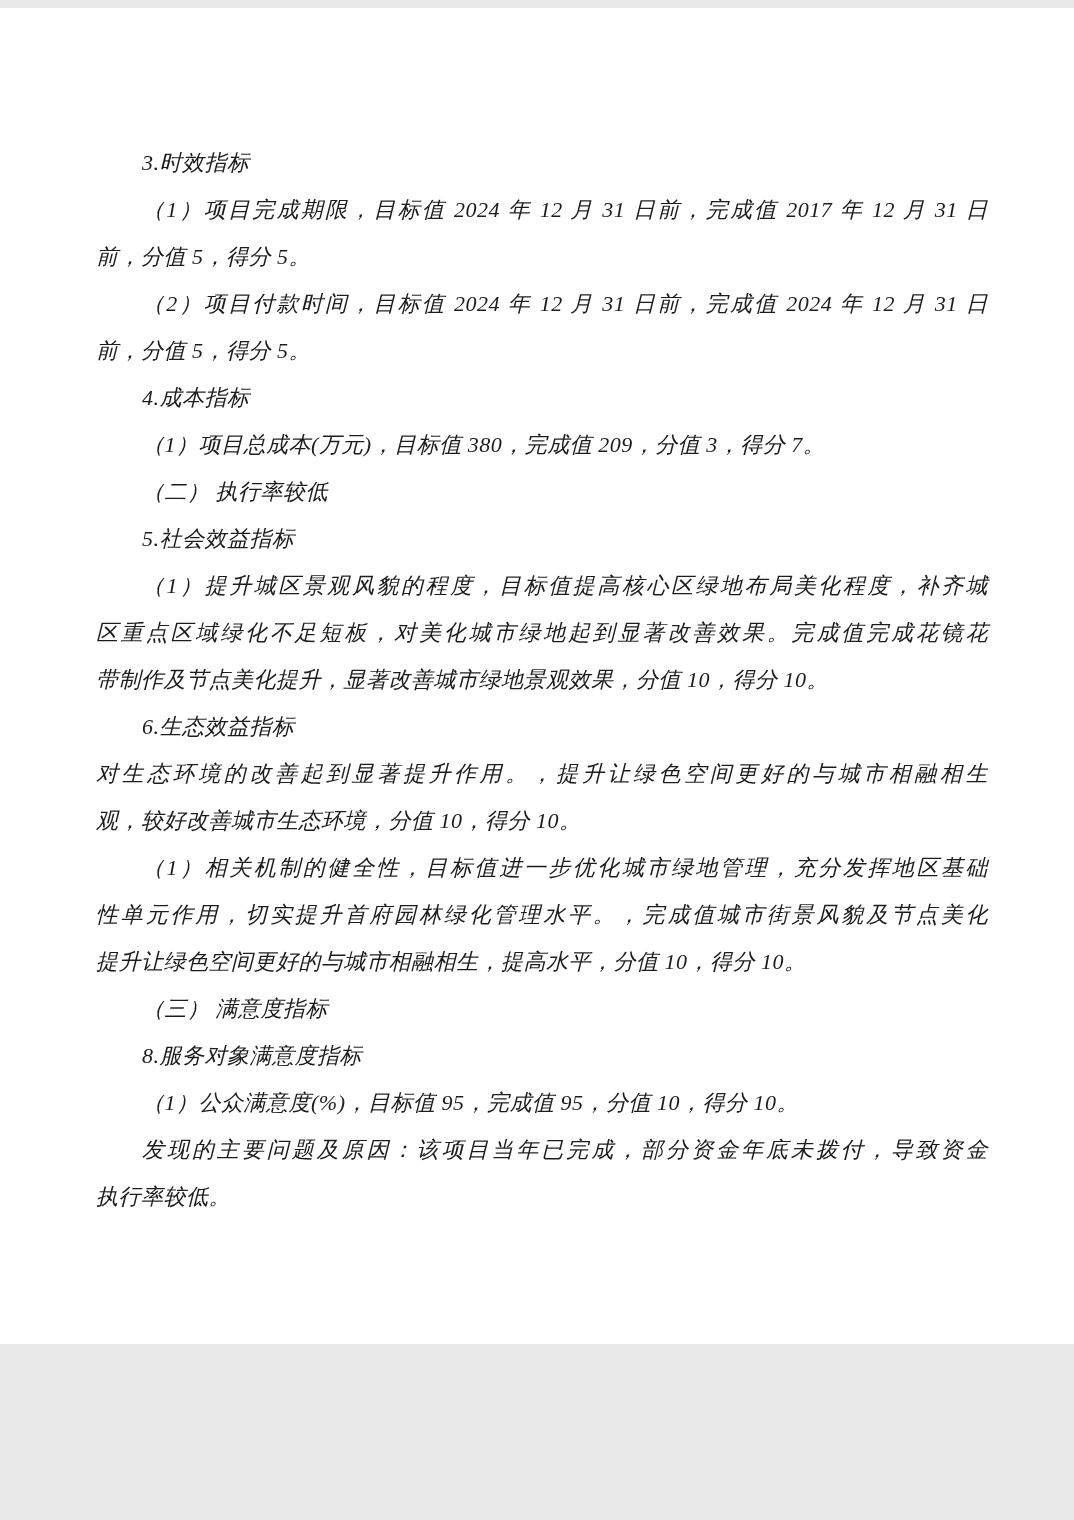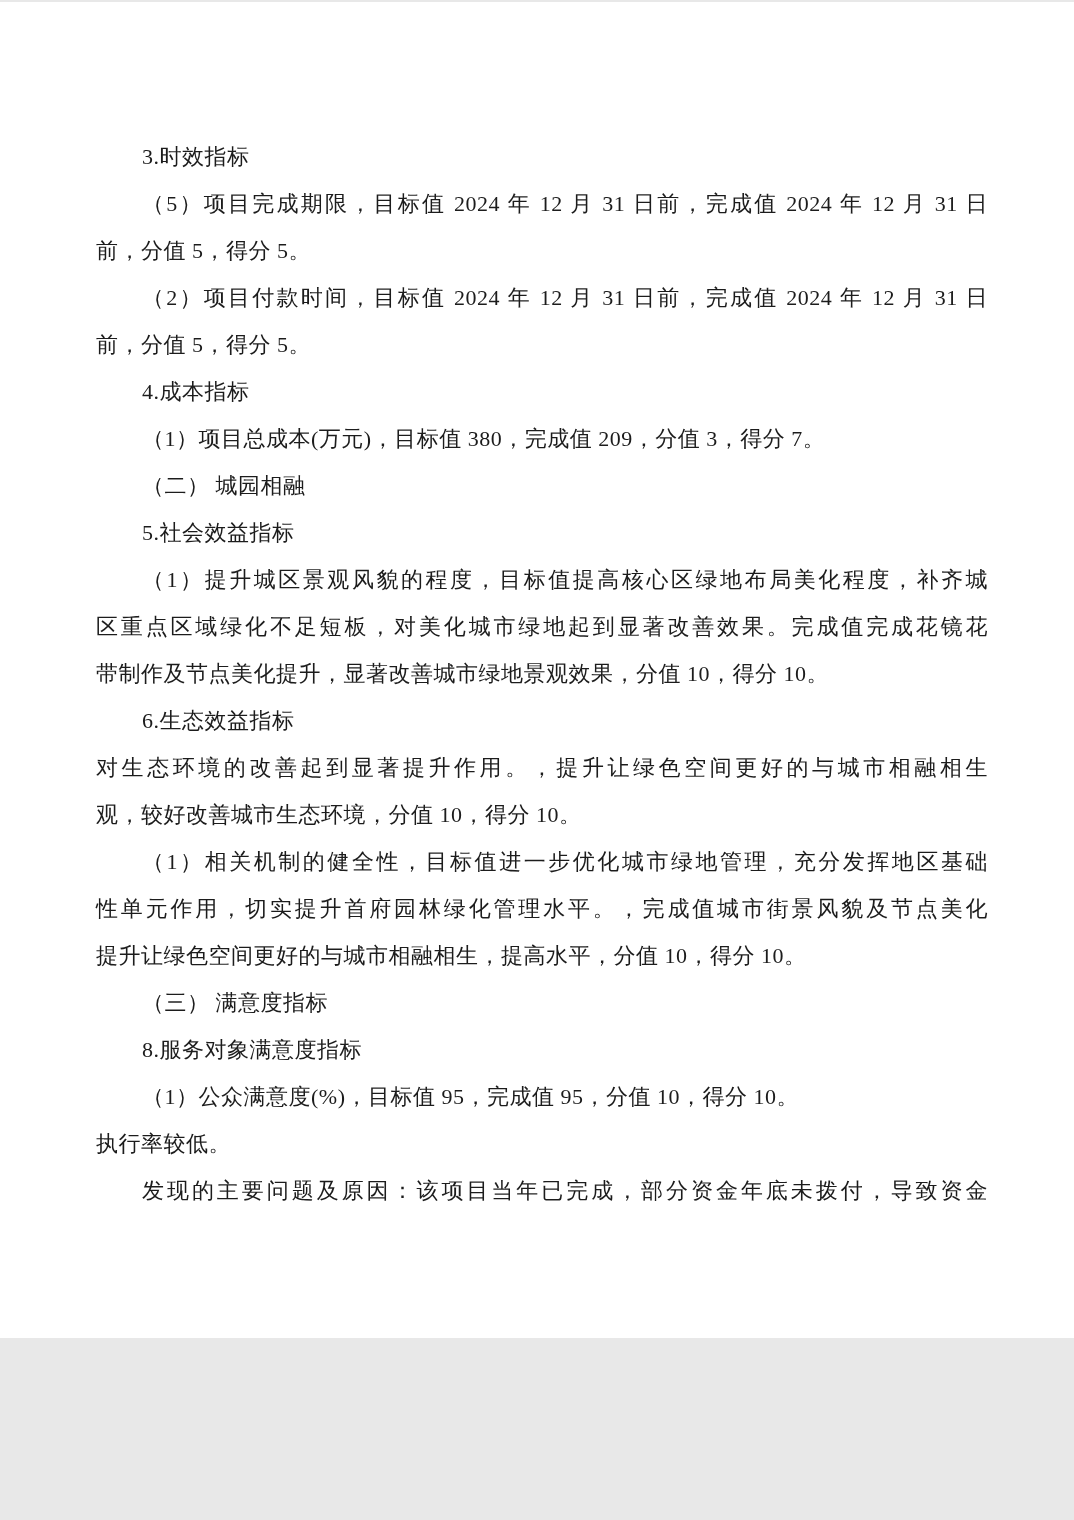--- a/index.html
+++ b/index.html
@@ -5,24 +5,25 @@
   html, body {
     margin: 0;
     padding: 0;
     background: #e8e8e8;
   }
   .page {
     position: relative;
     width: 1074px;
     height: 1336px;
     background: #ffffff;
-    margin: 2px auto;
+    margin: 8px auto;
     overflow: hidden;
     font-family: "Liberation Serif", "DejaVu Serif", serif;
     color: #1c1c1c;
+    font-style: italic;
   }
   .text-block {
     position: absolute;
     left: 96px;
     top: 131px;
     width: 892px;
   }
   .line {
     display: block;
     height: 47px;
@@ -51,37 +52,37 @@
     line-height: 24px;
     color: #ec4899;
   }
 </style>
 </head>
 <body>
 
 <div class="page">
   <div class="text-block">
       <div class="line indent">3.时效指标</div>
-      <div class="line indent justify">（5）项目完成期限，目标值 2024 年 12 月 31 日前，完成值 2024 年 12 月 31 日</div>
+      <div class="line indent justify">（1）项目完成期限，目标值 2024 年 12 月 31 日前，完成值 2017 年 12 月 31 日</div>
       <div class="line">前，分值 5，得分 5。</div>
       <div class="line indent justify">（2）项目付款时间，目标值 2024 年 12 月 31 日前，完成值 2024 年 12 月 31 日</div>
       <div class="line">前，分值 5，得分 5。</div>
       <div class="line indent">4.成本指标</div>
       <div class="line indent">（1）项目总成本(万元)，目标值 380，完成值 209，分值 3，得分 7。</div>
-      <div class="line indent">（二） 城园相融</div>
+      <div class="line indent">（二） 执行率较低</div>
       <div class="line indent">5.社会效益指标</div>
       <div class="line indent justify">（1）提升城区景观风貌的程度，目标值提高核心区绿地布局美化程度，补齐城</div>
       <div class="line justify">区重点区域绿化不足短板，对美化城市绿地起到显著改善效果。完成值完成花镜花</div>
       <div class="line">带制作及节点美化提升，显著改善城市绿地景观效果，分值 10，得分 10。</div>
       <div class="line indent">6.生态效益指标</div>
       <div class="line justify">对生态环境的改善起到显著提升作用。，提升让绿色空间更好的与城市相融相生</div>
       <div class="line">观，较好改善城市生态环境，分值 10，得分 10。</div>
       <div class="line indent justify">（1）相关机制的健全性，目标值进一步优化城市绿地管理，充分发挥地区基础</div>
       <div class="line justify">性单元作用，切实提升首府园林绿化管理水平。，完成值城市街景风貌及节点美化</div>
       <div class="line">提升让绿色空间更好的与城市相融相生，提高水平，分值 10，得分 10。</div>
       <div class="line indent">（三） 满意度指标</div>
       <div class="line indent">8.服务对象满意度指标</div>
       <div class="line indent">（1）公众满意度(%)，目标值 95，完成值 95，分值 10，得分 10。</div>
+      <div class="line indent justify">发现的主要问题及原因：该项目当年已完成，部分资金年底未拨付，导致资金</div>
       <div class="line">执行率较低。</div>
-      <div class="line indent justify">发现的主要问题及原因：该项目当年已完成，部分资金年底未拨付，导致资金</div>
     </div>
   <div class="page-number">29</div>
 </div>
 
 </body></html>

